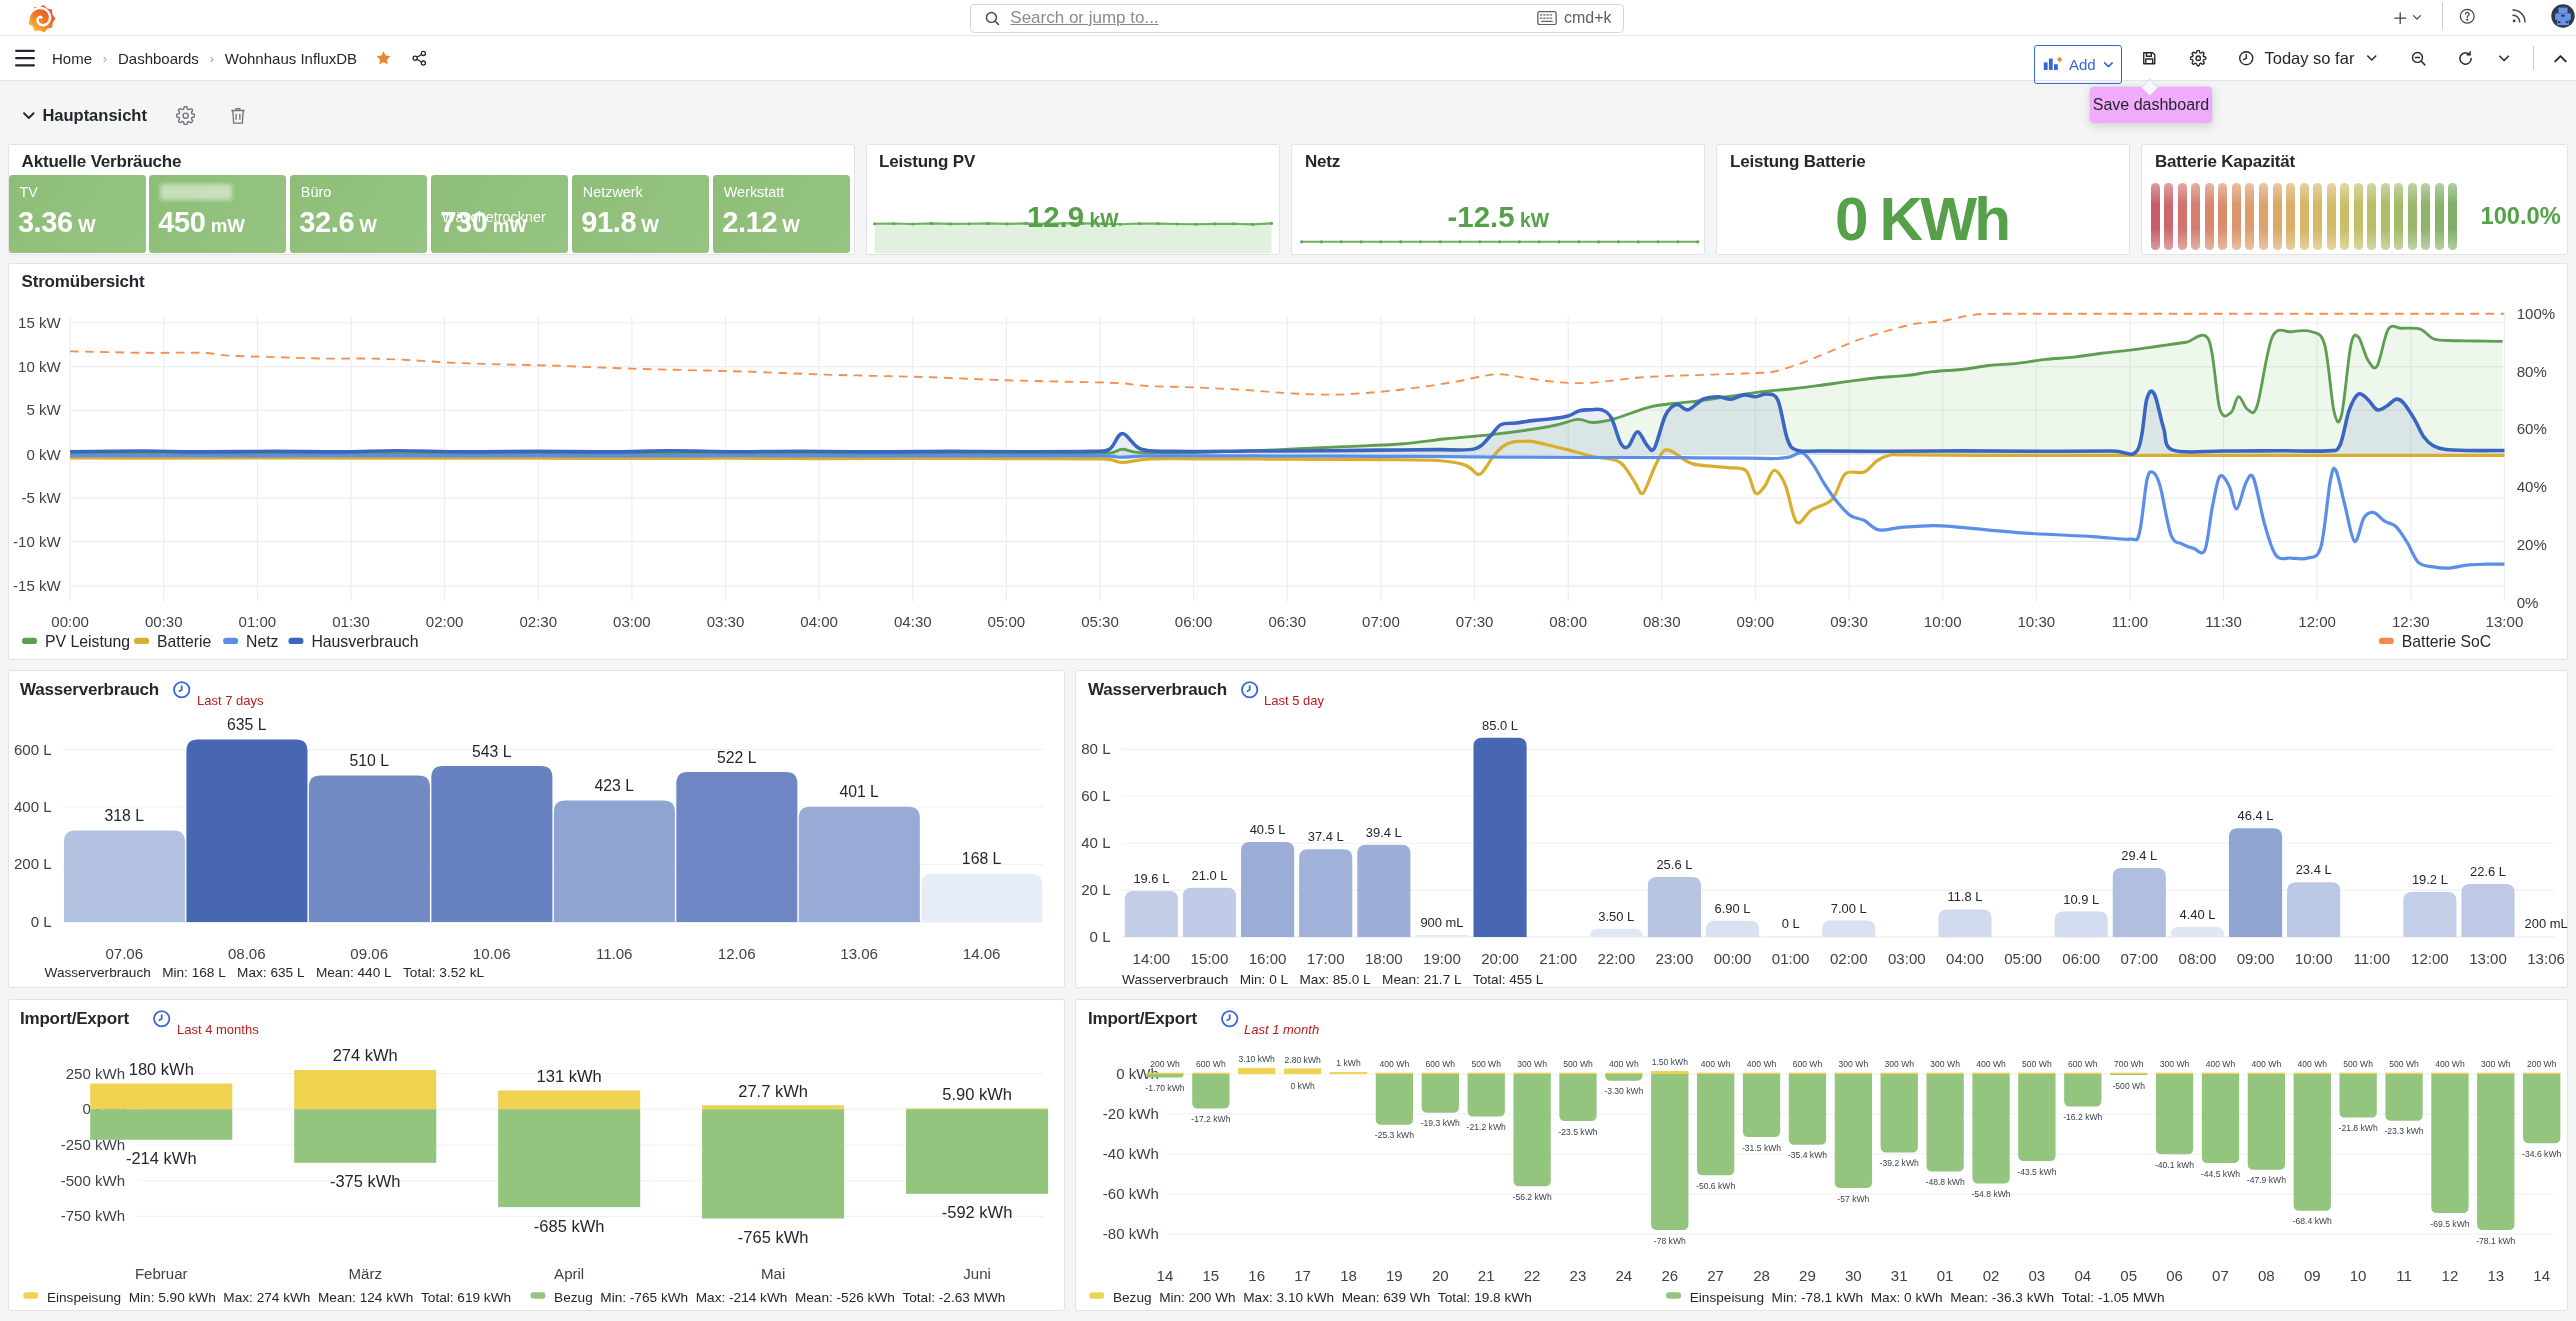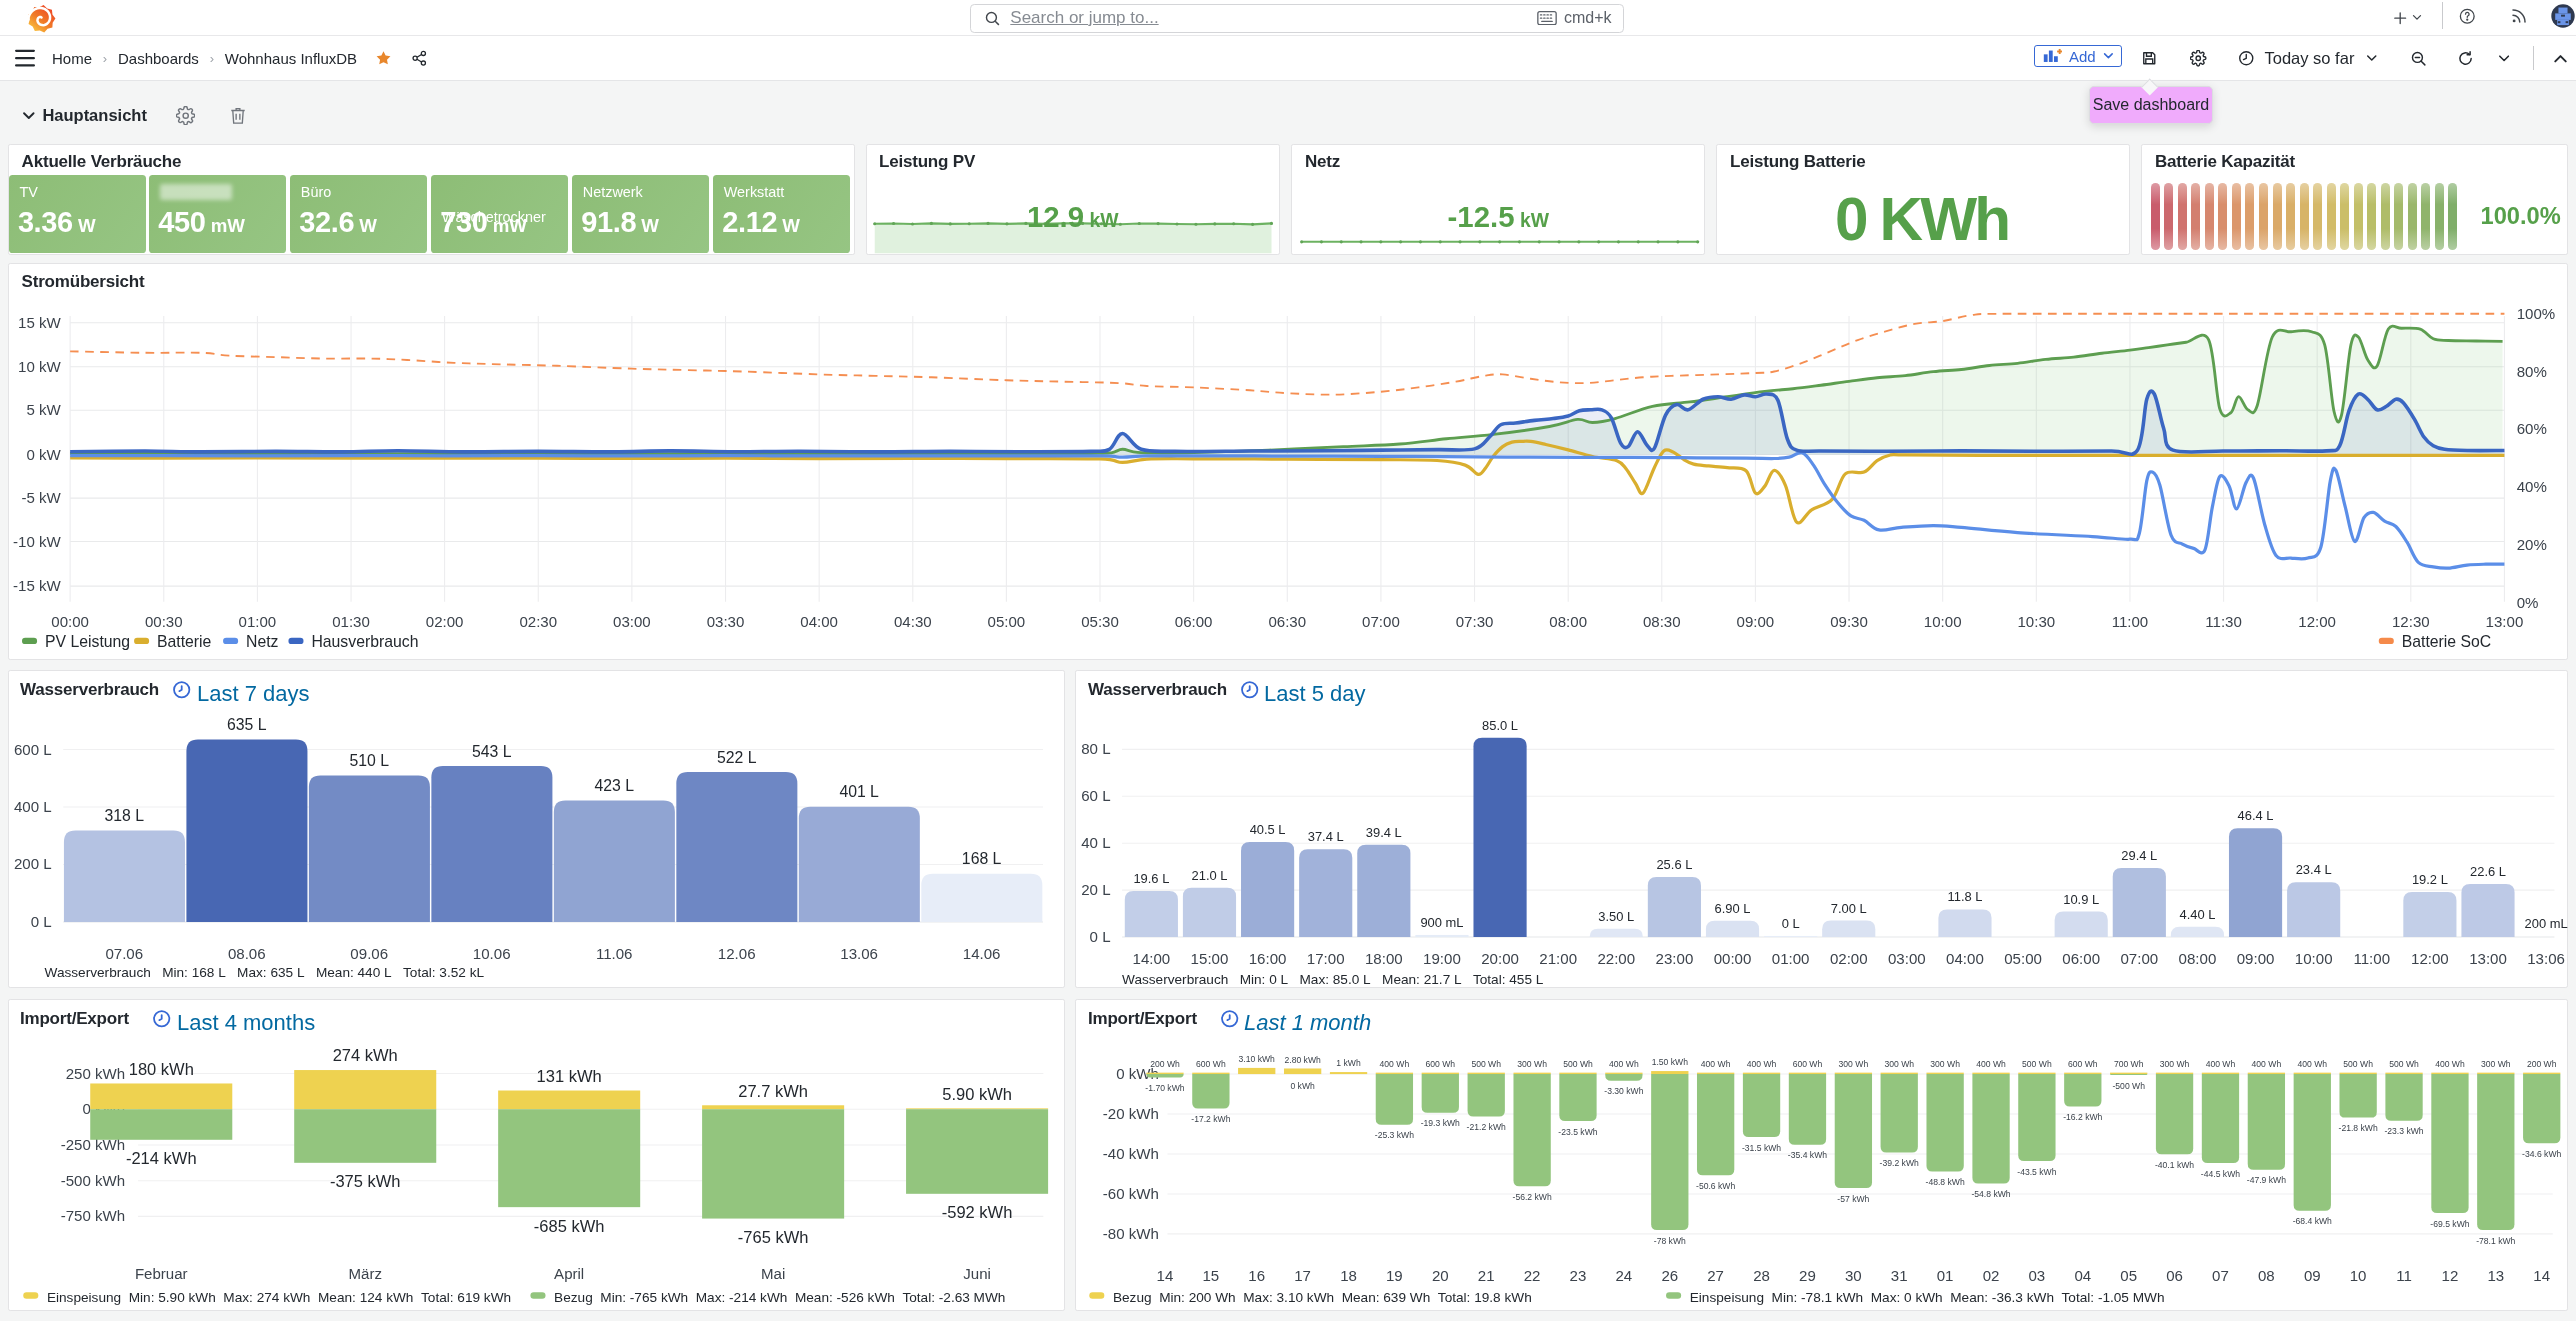--- a/index.html
+++ b/index.html
@@ -1,19 +1,19 @@
 <!DOCTYPE html>
 <html style="font-size:11.5px"><head><meta charset="utf-8">
 <style>
 *{margin:0;padding:0;box-sizing:border-box;}
 html,body{width:2576px;height:1322px;background:#f4f5f5;font-family:"Liberation Sans",sans-serif;-webkit-font-smoothing:antialiased;}
 .abs{position:absolute;}
 .panel{position:absolute;background:#fff;border:0.7px solid #e3e3e5;border-radius:2.2px;}
 .ptitle{position:absolute;font-size:17px;font-weight:700;color:#23282e;letter-spacing:-0.2px;}
-.bluelink{position:absolute;font-size:22px;color:#0369a1;}
+.bluelink{position:absolute;font-size:13px;color:#b91c1c;margin-top:12px;}
 svg text{font-family:"Liberation Sans",sans-serif;}
 </style></head>
 <body style="position:relative;overflow:hidden;">
 
 <div class="abs" style="left:0;top:0;width:2576px;height:36px;background:#fff;border-bottom:0.7px solid #e8e8ea;"></div>
 <svg class="abs" style="left:27px;top:4.3px;" width="29" height="29" viewBox="0 0 40 40">
 <defs>
       <linearGradient id="glogo" x1="0.1" y1="0.95" x2="0.75" y2="0.1">
         <stop offset="0" stop-color="#fbca40"></stop>
         <stop offset="0.5" stop-color="#f07c28"></stop>
@@ -82,21 +82,21 @@
 <svg style="margin-left:18px;" width="17" height="16.5" viewBox="0 0 24 24">
       <path fill="#e8872c" d="M12 1.8l3.1 6.3 7 1-5 4.9 1.2 6.9L12 17.7l-6.2 3.2L7 14 2 9.1l6.9-1z"></path>
     </svg>
 <svg style="margin-left:18.7px;" width="16.5" height="16.5" viewBox="0 0 24 24" fill="none" stroke="#23282e" stroke-width="1.9">
       <circle cx="18" cy="5" r="3"></circle>
       <circle cx="6" cy="12" r="3"></circle>
       <circle cx="18" cy="19" r="3"></circle>
       <path d="M8.7 10.5l6.6-3.9M8.7 13.5l6.6 3.9"></path>
     </svg>
 </div>
-<div class="abs" style="left:2034px;top:45px;width:88px;height:22px;border:1.4px solid #3668d5;border-radius:2.9px;display:flex;align-items:center;justify-content:center;gap:7px;">
+<div class="abs" style="left:2034px;top:45px;width:88px;height:39px;border:1.4px solid #3668d5;border-radius:2.9px;display:flex;align-items:center;justify-content:center;gap:7px;">
 <svg width="19.4" height="16.5" viewBox="0 0 30 26">
       <g fill="#3668d5">
         <rect x="1" y="10" width="6" height="12"></rect>
         <rect x="9" y="4" width="6" height="18"></rect>
         <rect x="17" y="13" width="6" height="9"></rect>
       </g>
       <g fill="#e8872c">
         <rect x="22" y="4" width="8" height="3"></rect>
         <rect x="24.5" y="1.5" width="3" height="8"></rect>
       </g>

